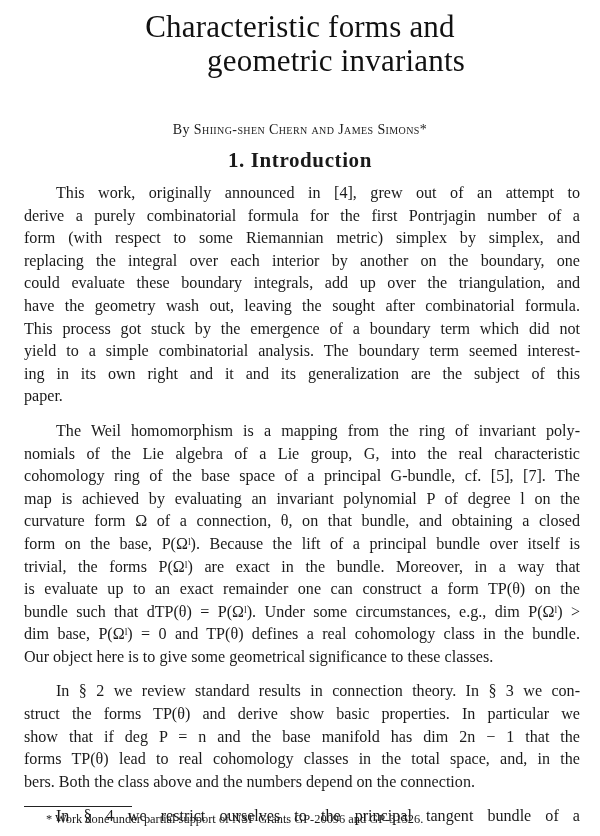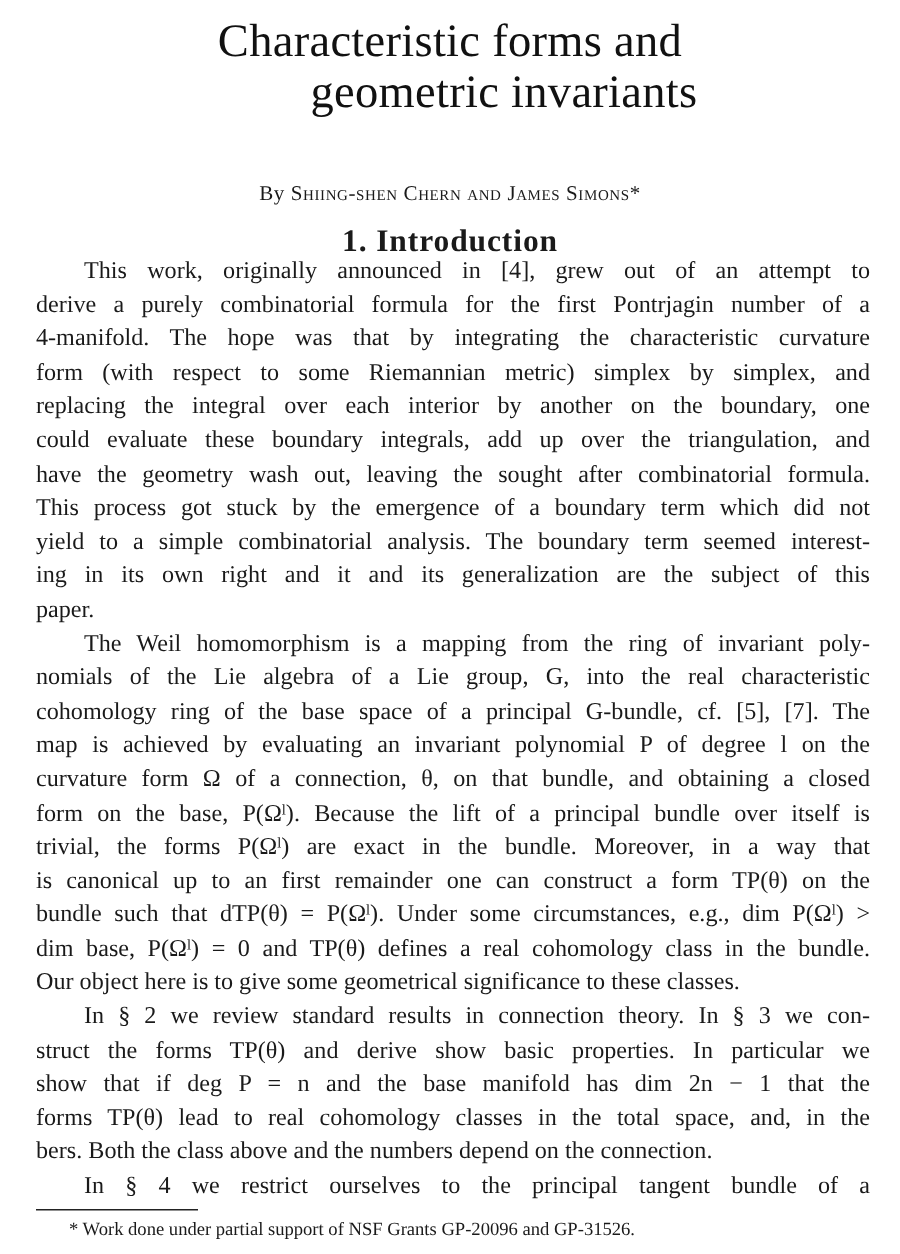--- a/index.html
+++ b/index.html
@@ -14,21 +14,21 @@
   .authors { position: absolute; top: 122px; left: 0; width: 600px; text-align: center;
              font-family: "Liberation Serif", serif; font-size: 14px; letter-spacing: 0.4px; }
   .authors .sc { font-variant: small-caps; }
   .section { position: absolute; top: 148px; left: 0; width: 600px; text-align: center;
              font-family: "Liberation Serif", serif; font-weight: bold; font-size: 21px; letter-spacing: 0.6px; }
   .body-text { position: absolute; left: 24px; width: 556px; top: 170px;
                font-family: "Liberation Serif", serif; font-size: 16.1px; line-height: 22.6px;
                text-align: justify; }
   .line { display: block; height: 22.6px; white-space: nowrap; text-align-last: justify; text-align: justify; }
   .line.last { text-align-last: left; }
-  .line.indent { padding-left: 32px; }
+  .line.indent { padding-left: 32px; margin-top: 12px; }
   .rule { position: absolute; left: 24px; top: 806px; width: 108px; border-top: 1px solid #222; }
   .footnote { position: absolute; left: 46px; top: 812px; font-family: "Liberation Serif", serif;
               font-size: 12.4px; }
 </style>
 </head>
 <body>
 
 <div class="page">
   <div class="title l1">Characteristic forms and</div>
   <div class="title l2">geometric invariants</div>
@@ -38,37 +38,36 @@
     <span class="sc">Shiing-shen Chern</span>
     <span class="sc">and</span>
     <span class="sc">James Simons</span><span>*</span>
   </div>
 
   <div class="section">1.  Introduction</div>
 
   <div class="body-text">
     <span class="line indent">This work, originally announced in [4], grew out of an attempt to</span>
     <span class="line">derive a purely combinatorial formula for the first Pontrjagin number of a</span>
-    <span class="line">4-manifold.  The hope was that by integrating the characteristic curvature</span>
     <span class="line">form (with respect to some Riemannian metric) simplex by simplex, and</span>
     <span class="line">replacing the integral over each interior by another on the boundary, one</span>
     <span class="line">could evaluate these boundary integrals, add up over the triangulation, and</span>
     <span class="line">have the geometry wash out, leaving the sought after combinatorial formula.</span>
     <span class="line">This process got stuck by the emergence of a boundary term which did not</span>
     <span class="line">yield to a simple combinatorial analysis.  The boundary term seemed interest-</span>
     <span class="line">ing in its own right and it and its generalization are the subject of this</span>
     <span class="line last">paper.</span>
     <span class="line indent">The Weil homomorphism is a mapping from the ring of invariant poly-</span>
     <span class="line">nomials of the Lie algebra of a Lie group, G, into the real characteristic</span>
     <span class="line">cohomology ring of the base space of a principal G-bundle, cf. [5], [7].  The</span>
     <span class="line">map is achieved by evaluating an invariant polynomial P of degree l on the</span>
     <span class="line">curvature form Ω of a connection, θ, on that bundle, and obtaining a closed</span>
     <span class="line">form on the base, P(Ωˡ).  Because the lift of a principal bundle over itself is</span>
     <span class="line">trivial, the forms P(Ωˡ) are exact in the bundle.  Moreover, in a way that</span>
-    <span class="line">is canonical up to an first remainder one can construct a form TP(θ) on the</span>
+    <span class="line">is evaluate up to an exact remainder one can construct a form TP(θ) on the</span>
     <span class="line">bundle such that dTP(θ) = P(Ωˡ).  Under some circumstances, e.g., dim P(Ωˡ) &gt;</span>
     <span class="line">dim base, P(Ωˡ) = 0 and TP(θ) defines a real cohomology class in the bundle.</span>
     <span class="line last">Our object here is to give some geometrical significance to these classes.</span>
     <span class="line indent">In § 2 we review standard results in connection theory.  In § 3 we con-</span>
     <span class="line">struct the forms TP(θ) and derive show basic properties.  In particular we</span>
     <span class="line">show that if deg P = n and the base manifold has dim 2n − 1 that the</span>
     <span class="line">forms TP(θ) lead to real cohomology classes in the total space, and, in the</span>
     <span class="line last">bers.  Both the class above and the numbers depend on the connection.</span>
     <span class="line indent">In § 4  we restrict ourselves to the principal tangent bundle of a</span>
   </div>

